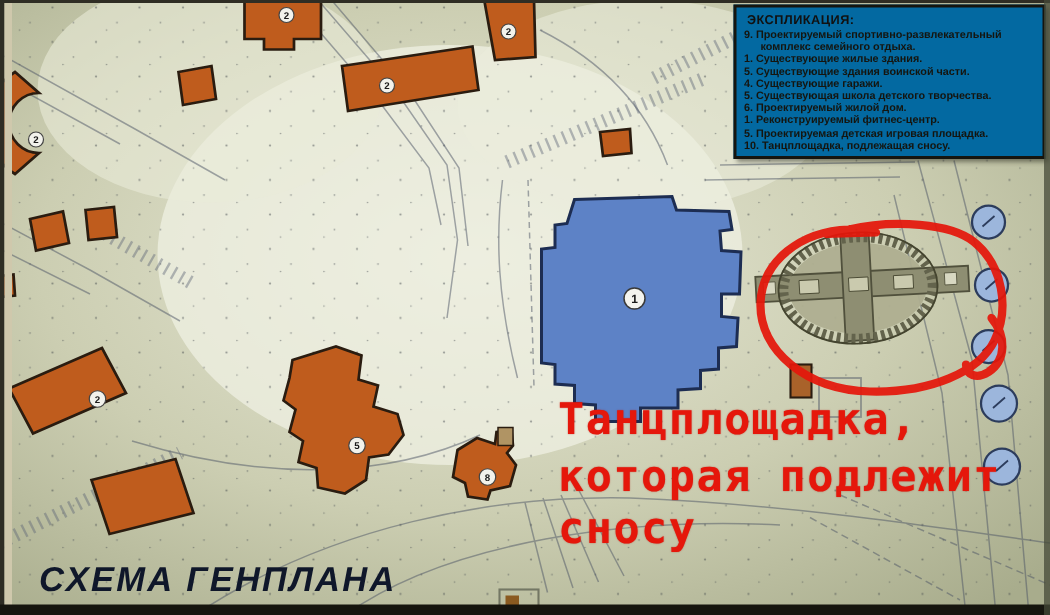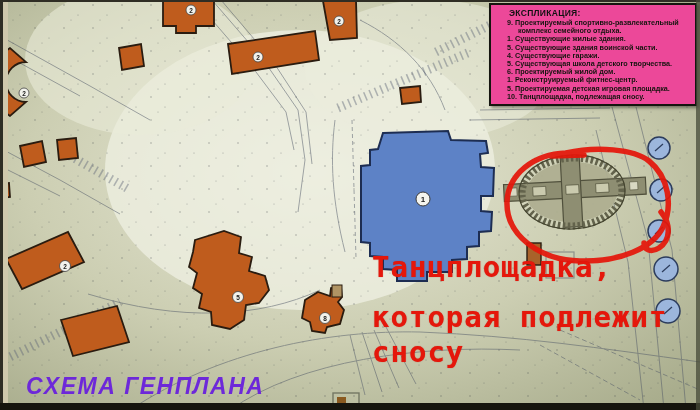--- a/index.html
+++ b/index.html
@@ -1,35 +1,35 @@
 <!DOCTYPE html>
 <html><head>
 <meta charset="utf-8">
 <style>
   html,body{margin:0;padding:0;background:#1c1b15;}
   #stage{position:relative;width:700px;height:410px;overflow:hidden;
          font-family:"Liberation Sans",sans-serif;background:#c6c9ae;}
   #plan-svg{position:absolute;left:0;top:0;}
   
   #legend{position:absolute;left:489px;top:3px;width:208px;height:103px;
-          background:#ec4899;border:2px solid #15150f;box-sizing:border-box;
-          padding:3px 4px 2px 16px;box-shadow:2px 2px 3px rgba(20,20,10,.45);}
+          background:#0369a1;border:2px solid #15150f;box-sizing:border-box;
+          padding:3px 4px 2px 5px;box-shadow:2px 2px 3px rgba(20,20,10,.45);}
   #legend .lg-title{font-size:8.5px;font-weight:bold;color:#111;letter-spacing:.3px;margin:0 0 1px 2px;}
   #legend .lg-item{font-size:7.2px;font-weight:bold;color:#15150f;line-height:8.2px;
                    padding-left:11px;text-indent:-11px;}
   
   .red-note{position:absolute;font-family:"DejaVu Sans Mono","Liberation Mono",monospace;
             font-weight:bold;font-size:29px;line-height:30px;letter-spacing:1px;
             color:#e5170b;white-space:nowrap;text-shadow:0 0 1px rgba(180,10,0,.6);}
-  #note1{left:372px;top:252px;}
+  #note1{left:372px;top:264px;}
   #note2{left:372px;top:302px;}
   #note3{left:372px;top:337px;}
   
   #map-title{position:absolute;left:26px;top:373px;font-size:23px;font-weight:bold;
-             font-style:italic;color:#6d28d9;letter-spacing:1.5px;white-space:nowrap;}
+             font-style:italic;color:#0f172a;letter-spacing:1.5px;white-space:nowrap;}
   
   .edge{position:absolute;}
   #edge-left-dark{left:0;top:0;width:3px;height:410px;background:#2f2d24;}
   #edge-left-beige{left:3px;top:0;width:5px;height:410px;background:#cfc8ac;}
   #edge-top{left:0;top:0;width:700px;height:2px;background:#2f2d24;}
   #edge-bottom{left:0;top:403px;width:700px;height:7px;background:#16150e;}
   #edge-right{left:696px;top:0;width:4px;height:410px;background:rgba(70,74,56,.75);}
   svg text.blabel{font-family:"Liberation Sans",sans-serif;font-weight:bold;fill:#1a1a1a;}
 </style>
 </head>

